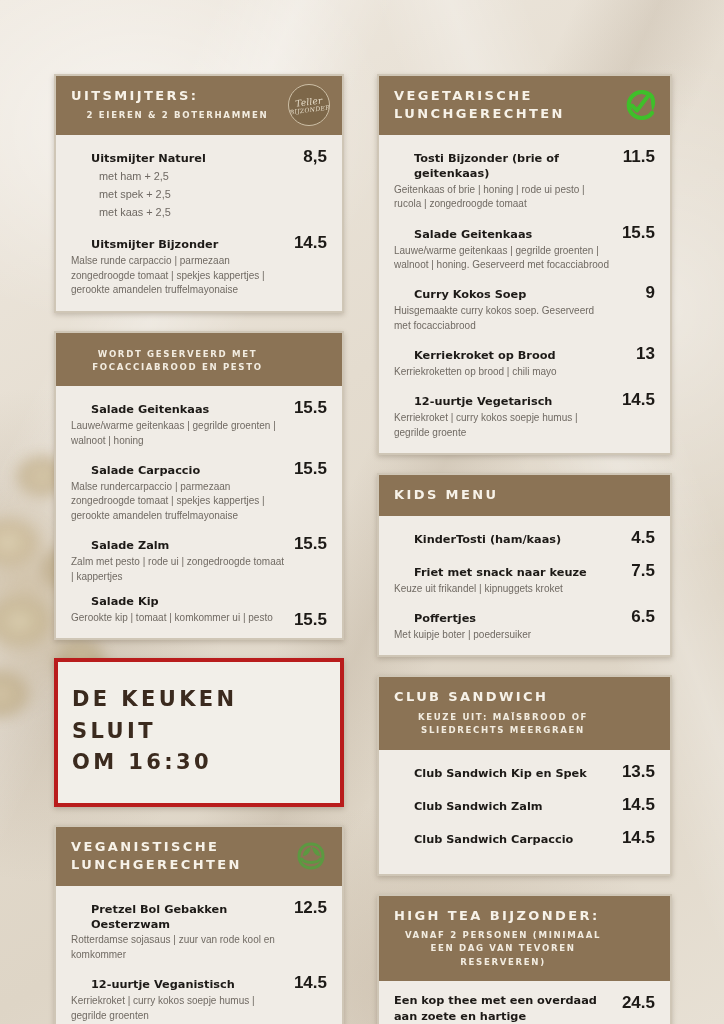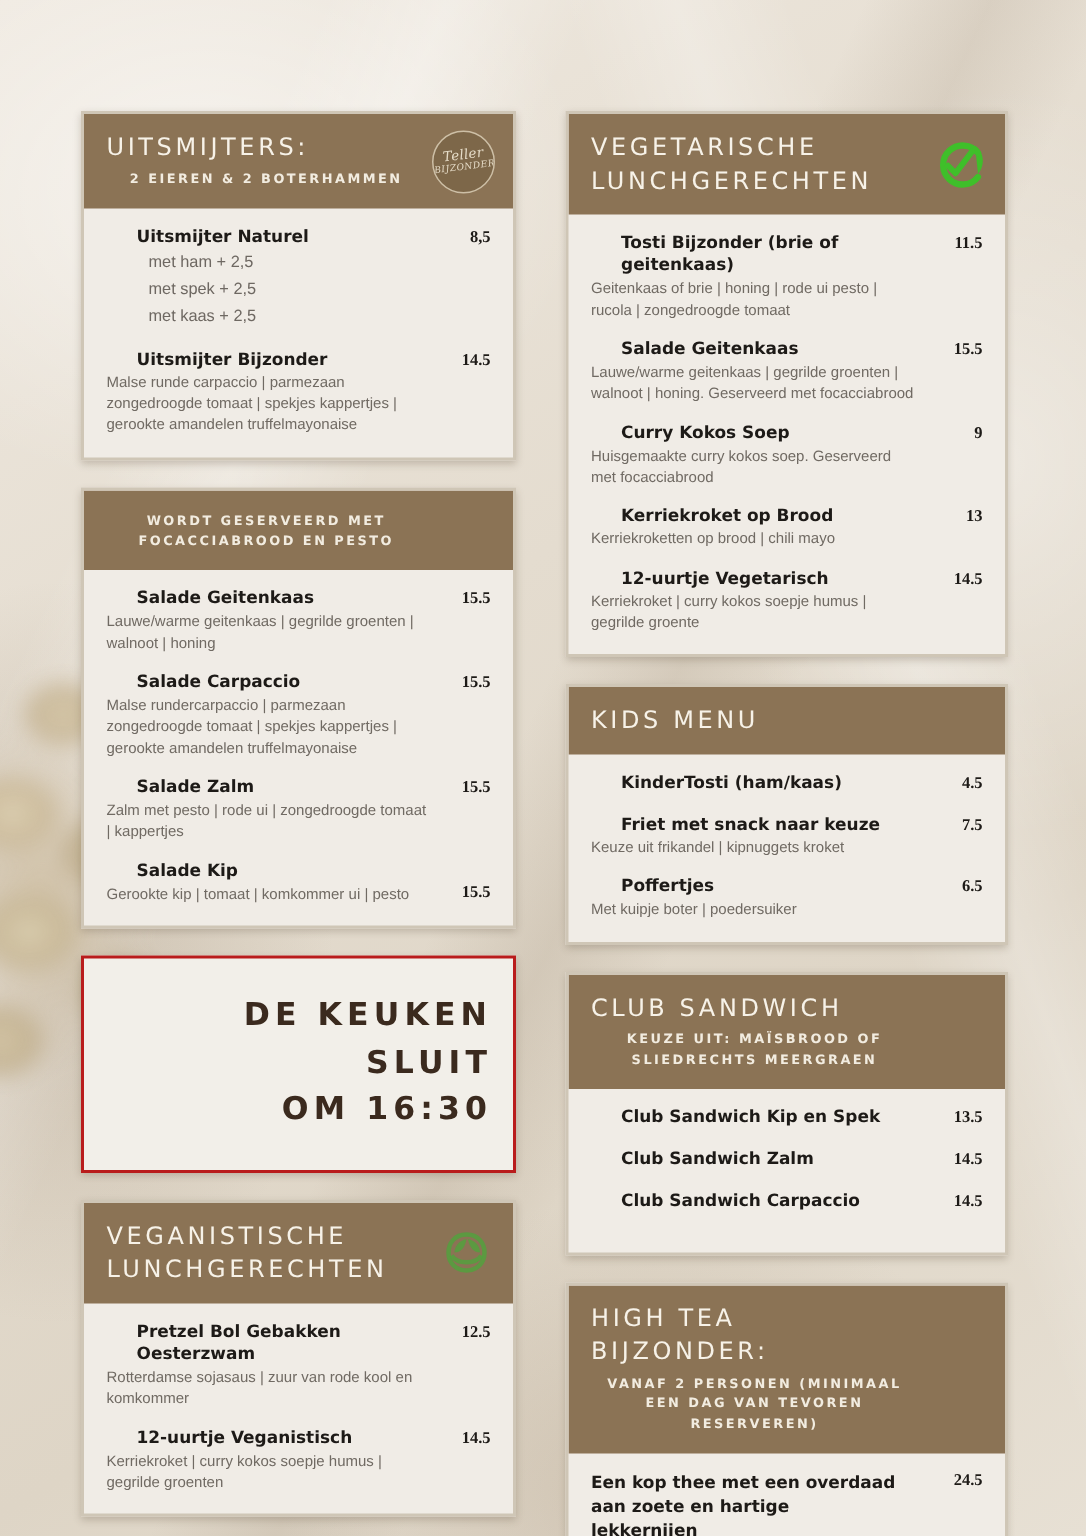--- a/index.html
+++ b/index.html
@@ -86,22 +86,22 @@
     background: #8b7355;
     padding: 11px 14px 11px 15px;
     position: relative;
     min-height: 34px;
   }
   .card-header.tall { padding-bottom: 12px; }
 
   .header-title {
     font-family: "DejaVu Sans", sans-serif;
     color: #f7f2e8;
-    font-size: 16px;
-    font-weight: 400;
+    font-size: 13px;
+    font-weight: 700;
     letter-spacing: 2.4px;
     line-height: 1.42;
     text-transform: uppercase;
     padding-right: 44px;
   }
   .header-sub {
     font-family: "DejaVu Sans", sans-serif;
     color: #f2ece0;
     font-size: 8.6px;
     font-weight: 700;
@@ -127,22 +127,22 @@
     margin-left: 20px;
   }
   .item-name {
     font-family: "DejaVu Sans", sans-serif;
     font-size: 11.3px;
     font-weight: 700;
     color: #1d1a17;
     line-height: 1.32;
   }
   .item-price {
-    font-family: Liberation Serif, serif;
-    font-size: 11px;
+    font-family: Liberation Sans, sans-serif;
+    font-size: 17px;
     font-weight: 700;
     color: #1d1a17;
     white-space: nowrap;
     flex-shrink: 0;
   }
   .item-desc {
     font-family: "Liberation Sans", sans-serif;
     font-size: 10px;
     font-weight: 400;
     color: #706a63;
@@ -178,24 +178,24 @@
     font-weight: 700;
     color: #1d1a17;
     line-height: 1.42;
     max-width: 205px;
   }
 
   
   .notice {
     width: 100%;
     background: #f2efe9;
-    border: 2px solid #b91c1c;
+    border: 4px solid #b91c1c;
     box-shadow: 0 2px 5px rgba(80,64,45,0.25);
     padding: 22px 14px 24px;
-    text-align: right;
+    text-align: left;
   }
   .notice-line {
     font-family: "DejaVu Sans", sans-serif;
     font-size: 21px;
     font-weight: 700;
     color: #3b2a1e;
     letter-spacing: 3.4px;
     line-height: 1.5;
     text-transform: uppercase;
   }

